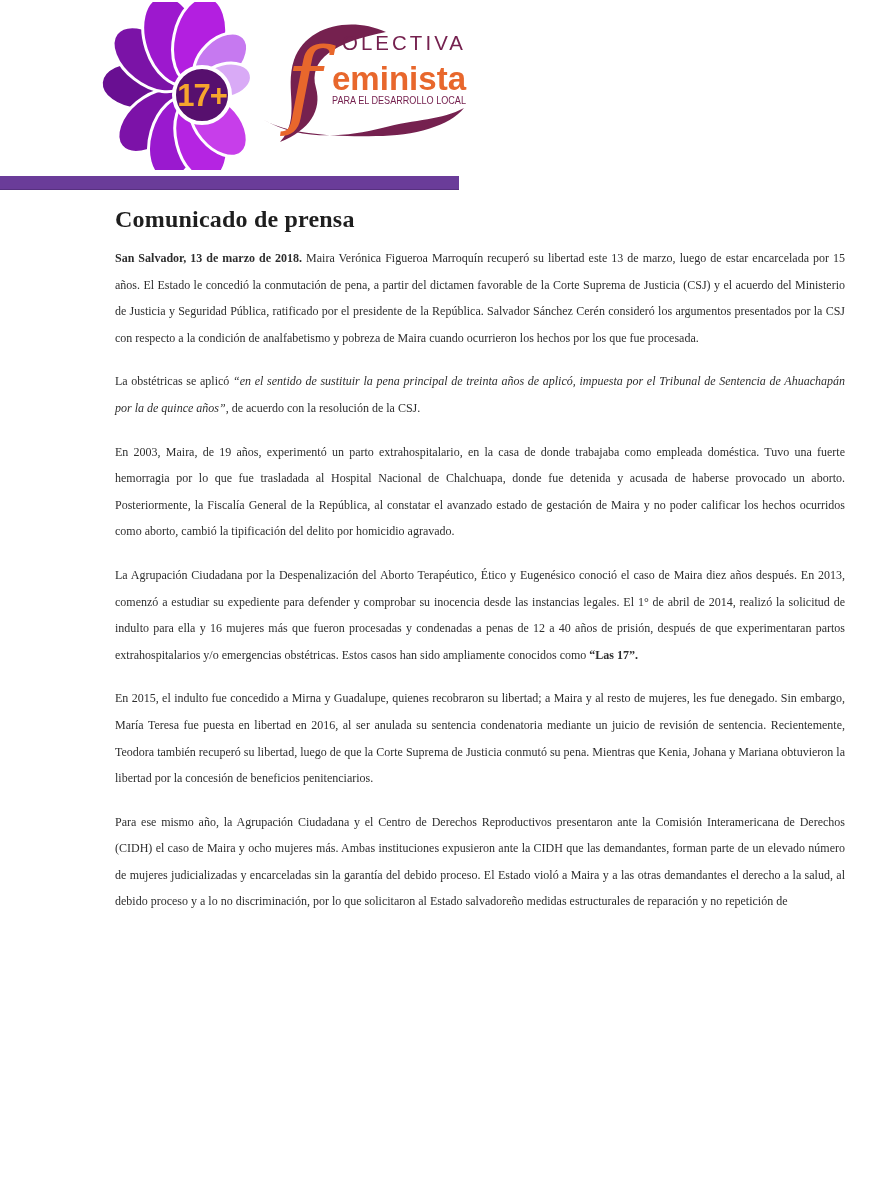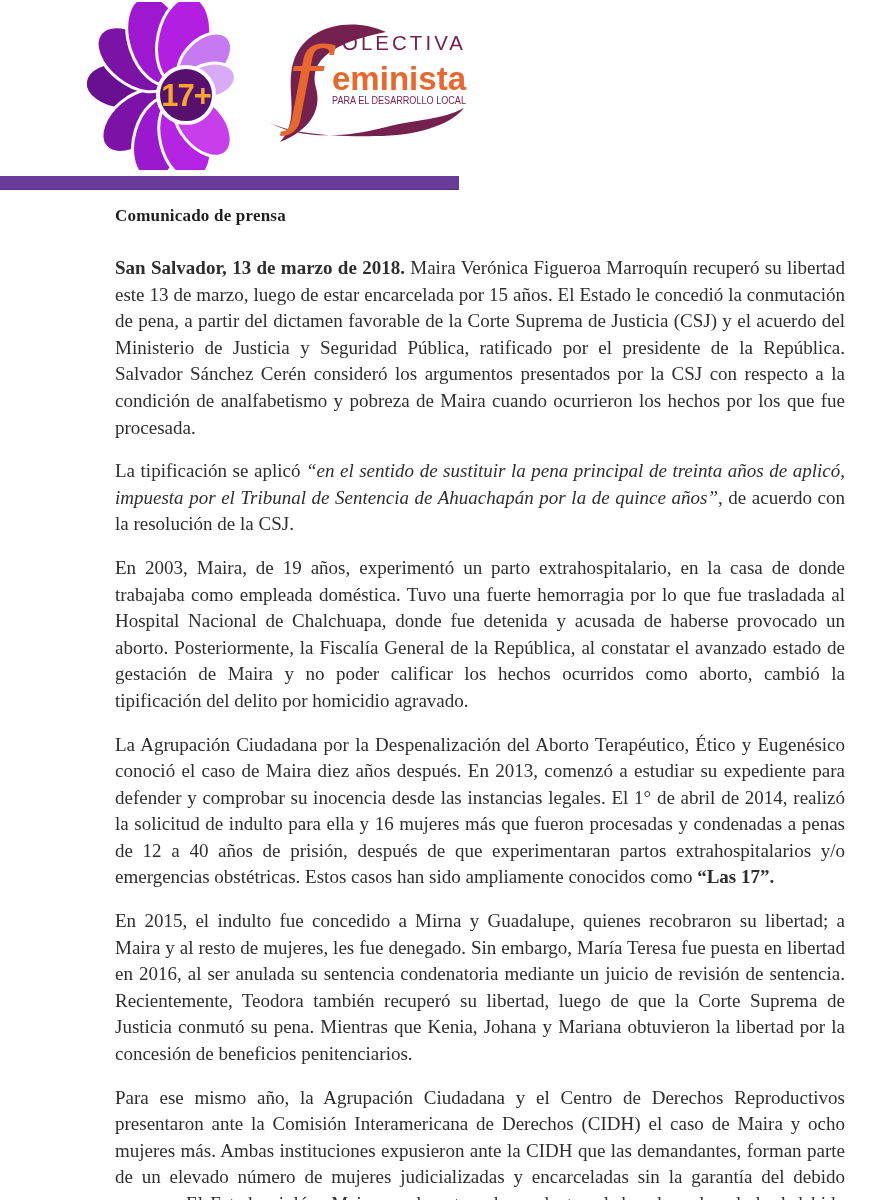--- a/index.html
+++ b/index.html
@@ -1,28 +1,28 @@
 <!DOCTYPE html>
 <html><head>
 <meta charset="utf-8">
 <style>
   html,body{margin:0;padding:0;}
   body{background:#ffffff;font-family:"Liberation Serif",serif;}
   .page{position:relative;width:890px;height:1200px;background:#ffffff;overflow:hidden;}
 
   
   .header{position:absolute;left:0;top:0;width:890px;height:176px;}
-  .flower-logo{position:absolute;left:81px;top:2px;width:175px;height:168px;}
+  .flower-logo{position:absolute;left:97px;top:2px;width:175px;height:168px;}
   .org-logo{position:absolute;left:258px;top:16px;width:212px;height:132px;}
   .divider-bar{position:absolute;left:0;top:176px;width:459px;height:13px;border-bottom:1px solid #57307f;}
 
   
   .doc{position:absolute;left:115px;top:206px;width:730px;}
-  .doc h1{font-size:17px;font-weight:bold;color:#1e1e1e;margin:0 0 29px 0;letter-spacing:.2px;}
-  .para{font-size:19px;line-height:26.6px;color:#2e2e2e;text-align:justify;margin:0 0 17px 0;}
+  .doc h1{font-size:24px;font-weight:bold;color:#1e1e1e;margin:0 0 12px 0;letter-spacing:.2px;}
+  .para{font-size:12px;line-height:26.6px;color:#2e2e2e;text-align:justify;margin:0 0 17px 0;}
   .para .b{font-weight:bold;}
   .para .i{font-style:italic;}
 </style>
 </head>
 <body>
 
 <div class="page">
 
   <div class="header">
 
@@ -57,21 +57,21 @@
     </div>
 
   </div>
 
   <div class="divider-bar" style="background: rgb(106, 60, 153);"></div>
 
   <div class="doc">
     <h1>Comunicado de prensa</h1>
     <div id="paragraphs">
         <p class="para"><span class="b">San Salvador, 13 de marzo de 2018.</span><span> Maira Verónica Figueroa Marroquín recuperó su libertad este 13 de marzo, luego de estar encarcelada por 15 años. El Estado le concedió la conmutación de pena, a partir del dictamen favorable de la Corte Suprema de Justicia (CSJ) y el acuerdo del Ministerio de Justicia y Seguridad Pública, ratificado por el presidente de la República. Salvador Sánchez Cerén consideró los argumentos presentados por la CSJ con respecto a la condición de analfabetismo y pobreza de Maira cuando ocurrieron los hechos por los que fue procesada.</span></p>
-        <p class="para"><span>La tipificación se aplicó </span><span class="i">“en el sentido de sustituir la pena principal de treinta años de aplicó, impuesta por el Tribunal de Sentencia de Ahuachapán por la de quince años”</span><span>, de acuerdo con la resolución de la CSJ.</span></p>
+        <p class="para"><span>La obstétricas se aplicó </span><span class="i">“en el sentido de sustituir la pena principal de treinta años de aplicó, impuesta por el Tribunal de Sentencia de Ahuachapán por la de quince años”</span><span>, de acuerdo con la resolución de la CSJ.</span></p>
         <p class="para"><span>En 2003, Maira, de 19 años, experimentó un parto extrahospitalario, en la casa de donde trabajaba como empleada doméstica. Tuvo una fuerte hemorragia por lo que fue trasladada al Hospital Nacional de Chalchuapa, donde fue detenida y acusada de haberse provocado un aborto. Posteriormente, la Fiscalía General de la República, al constatar el avanzado estado de gestación de Maira y no poder calificar los hechos ocurridos como aborto, cambió la tipificación del delito por homicidio agravado.</span></p>
         <p class="para"><span>La Agrupación Ciudadana por la Despenalización del Aborto Terapéutico, Ético y Eugenésico conoció el caso de Maira diez años después. En 2013, comenzó a estudiar su expediente para defender y comprobar su inocencia desde las instancias legales. El 1° de abril de 2014, realizó la solicitud de indulto para ella y 16 mujeres más que fueron procesadas y condenadas a penas de 12 a 40 años de prisión, después de que experimentaran partos extrahospitalarios y/o emergencias obstétricas. Estos casos han sido ampliamente conocidos como </span><span class="b">“Las 17”.</span></p>
         <p class="para"><span>En 2015, el indulto fue concedido a Mirna y Guadalupe, quienes recobraron su libertad; a Maira y al resto de mujeres, les fue denegado. Sin embargo, María Teresa fue puesta en libertad en 2016, al ser anulada su sentencia condenatoria mediante un juicio de revisión de sentencia. Recientemente, Teodora también recuperó su libertad, luego de que la Corte Suprema de Justicia conmutó su pena. Mientras que Kenia, Johana y Mariana obtuvieron la libertad por la concesión de beneficios penitenciarios.</span></p>
         <p class="para"><span>Para ese mismo año, la Agrupación Ciudadana y el Centro de Derechos Reproductivos presentaron ante la Comisión Interamericana de Derechos (CIDH) el caso de Maira y ocho mujeres más. Ambas instituciones expusieron ante la CIDH que las demandantes, forman parte de un elevado número de mujeres judicializadas y encarceladas sin la garantía del debido proceso. El Estado violó a Maira y a las otras demandantes el derecho a la salud, al debido proceso y a lo no discriminación, por lo que solicitaron al Estado salvadoreño medidas estructurales de reparación y no repetición de</span></p>
       </div>
   </div>
 
 </div>
 
 </body></html>

